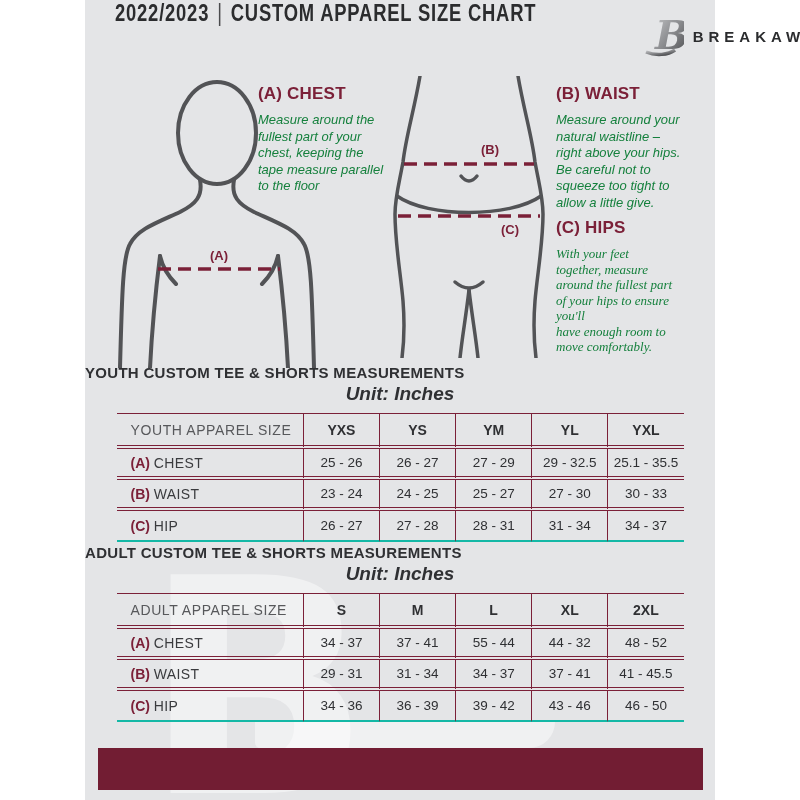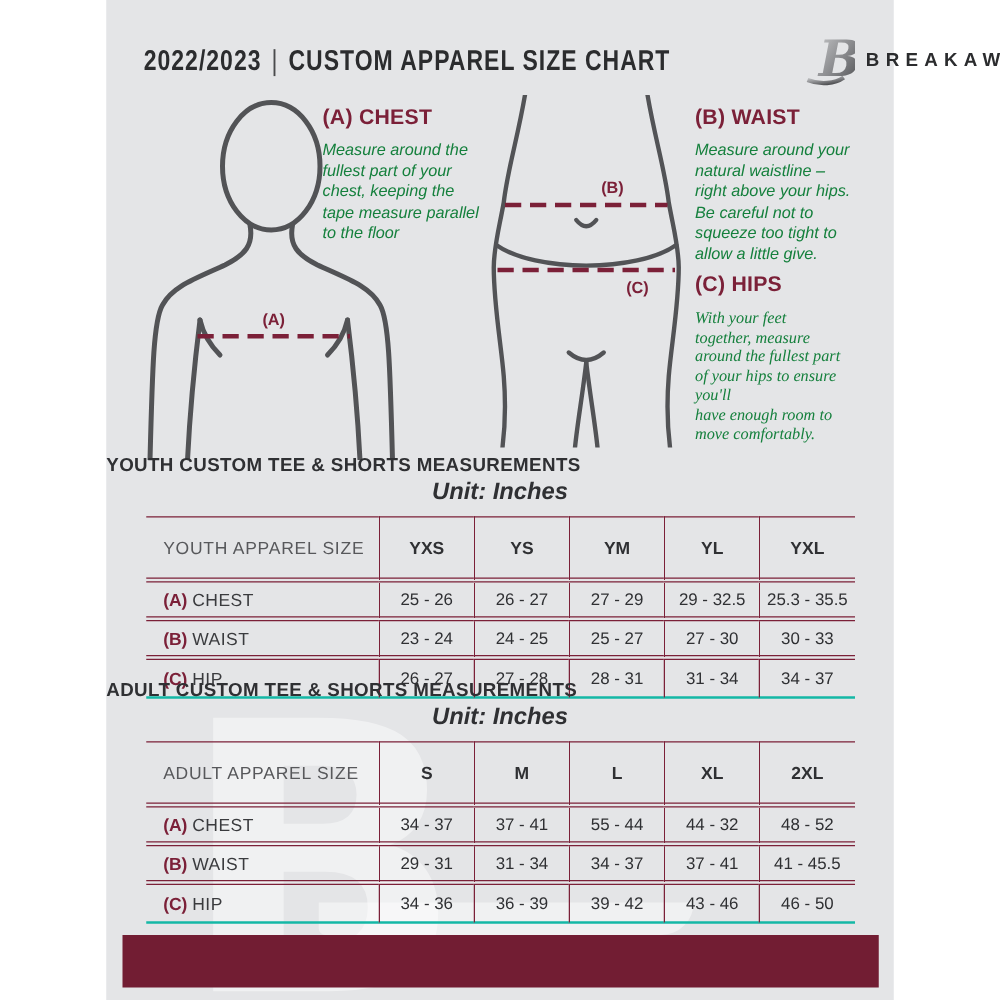--- a/index.html
+++ b/index.html
@@ -8,22 +8,22 @@
   .page { position:absolute; left:85px; top:0; width:630px; height:800px; background:#e4e5e7; }
 
   
   .watermark { position:absolute; left:58px; top:540px; z-index:0;
     font-family:"DejaVu Sans", sans-serif; font-weight:bold; font-size:300px; line-height:1;
     color:rgba(255,255,255,0.45); letter-spacing:-10px; }
   .watermark-swoosh { position:absolute; left:170px; top:722px; width:300px; height:26px;
     background:rgba(255,255,255,0.45); border-radius:0 0 40px 8px; z-index:0; }
 
   
-  .header { position:absolute; top:12px; left:0; width:100%; height:72px; z-index:1;
-    display:flex; align-items:center; justify-content:space-between; padding:0 22px 0 30px; }
+  .header { position:absolute; top:0; left:0; width:100%; height:72px; z-index:1;
+    display:flex; justify-content:space-between; padding:0 22px 0 30px; }
   .hdr-title { display:inline-block; transform:scaleX(0.8); transform-origin:left center;
     font-weight:bold; font-size:23px; letter-spacing:1px; color:#2b2c2e; white-space:nowrap; }
   .hdr-sep { font-weight:normal; color:#4a4b4d; padding:0 10px; }
   .logo { display:flex; align-items:center; gap:9px; }
   .logo-name { font-weight:bold; font-size:15px; letter-spacing:5px; color:#2b2c2e; }
 
   
   .figures { position:absolute; top:72px; left:0; width:100%; height:292px; z-index:1; }
   .fig { position:absolute; }
   .measure-col { position:absolute; }
@@ -33,21 +33,21 @@
 
   
   .tbl-section { position:absolute; left:0; width:100%; z-index:1; }
   .tbl-title { font-weight:bold; font-size:15px; color:#2f3033; letter-spacing:0.3px; }
   .tbl-unit { text-align:center; font-style:italic; font-weight:bold; font-size:19px; color:#2f3033; margin-top:2px; }
   table { border-collapse:separate; border-spacing:0; table-layout:fixed; width:567px; margin:8px auto 0; }
   col.c0 { width:186px; }
   col.cv { width:76px; }
   th, td { border-left:1.5px solid #7b2038; text-align:center; vertical-align:middle; }
   th:first-child, td:first-child { border-left:none; text-align:left; padding-left:14px; }
-  thead th { border-top:1.5px solid #7b2038; border-bottom:4px double #7b2038; height:53px;
+  thead th { border-top:1.5px solid #7b2038; border-bottom:4px double #7b2038; height:36px;
     font-size:14px; color:#2f3033; font-weight:bold; }
   thead th:first-child { color:#57585b; font-weight:normal; letter-spacing:0.6px; }
   tbody td { border-bottom:4px double #7b2038; height:31px; font-size:13.5px; color:#2f3033; }
   tbody tr:last-child td { border-bottom:2px solid #14b8a6; }
   .pfx { color:#7b2038; font-weight:bold; font-size:14px; }
   .rlbl { color:#3a3b3e; font-size:14px; letter-spacing:0.4px; }
 
   
   .footer-bar { position:absolute; left:13px; top:748px; width:605px; height:42px;
     background:#721d33; z-index:2; }
@@ -173,21 +173,21 @@
             <th>YXL</th>
           </tr>
         </thead>
         <tbody>
           <tr>
             <td><span class="pfx">(A)</span> <span class="rlbl">CHEST</span></td>
             <td>25 - 26</td>
             <td>26 - 27</td>
             <td>27 - 29</td>
             <td>29 - 32.5</td>
-            <td>25.3 - 35.5</td>
+            <td>25.1 - 35.5</td>
           </tr>
           <tr>
             <td><span class="pfx">(B)</span> <span class="rlbl">WAIST</span></td>
             <td>23 - 24</td>
             <td>24 - 25</td>
             <td>25 - 27</td>
             <td>27 - 30</td>
             <td>30 - 33</td>
           </tr>
           <tr>

